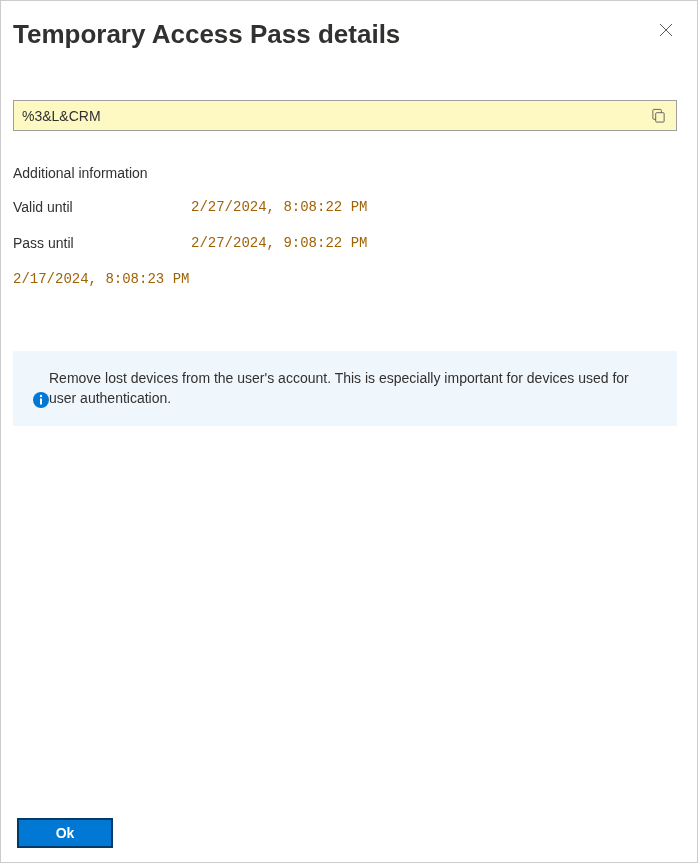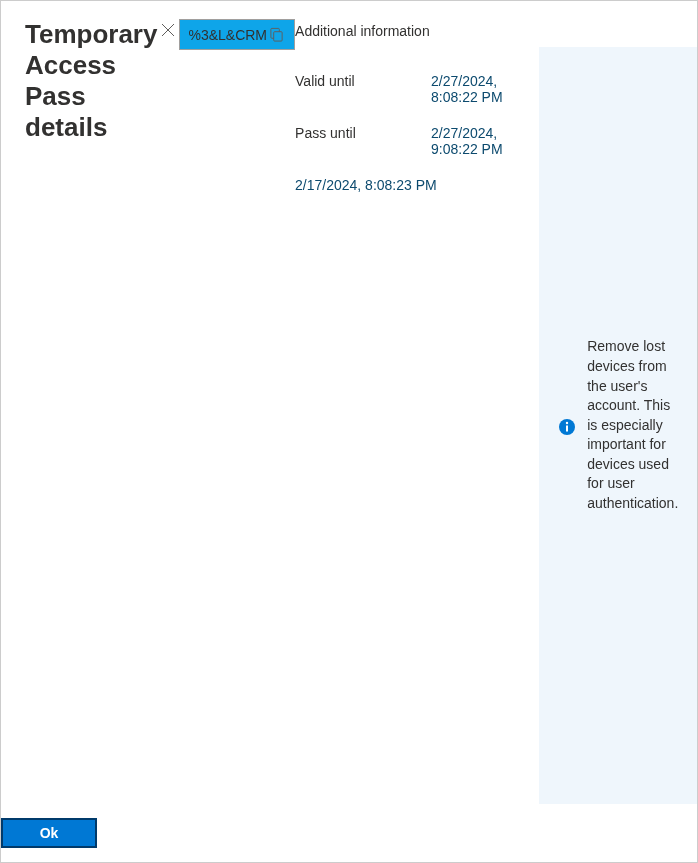--- a/index.html
+++ b/index.html
@@ -13,23 +13,24 @@
       color: #323130;
       background: #fff;
       width: 698px;
       height: 863px;
       border: 1px solid #ccc;
       display: flex;
       flex-direction: column;
       position: relative;
     }
     .panel {
-      padding: 18px 20px 0 24px;
+      padding: 18px 20px 0 12px;
       flex: 1;
       display: flex;
+      flex-direction: column;
     }
     .header {
       display: flex;
       justify-content: space-between;
       align-items: flex-start;
       margin-bottom: 50px;
     }
     .title {
       font-size: 26px;
       font-weight: 600;
@@ -55,21 +56,21 @@
       margin-bottom: 6px;
     }
     .section-desc {
       font-size: 14px;
       color: #323130;
       margin-bottom: 6px;
     }
     .readonly-field {
       display: flex;
       align-items: center;
-      background: #0ea5e9;
+      background: #fef9c3;
       border: 1px solid #a19f9d;
       padding: 5px 8px;
       margin-bottom: 30px;
     }
     .readonly-field .value {
       flex: 1;
       font-size: 14px;
       color: #323130;
     }
     .copy-btn {
@@ -86,57 +87,57 @@
       width: 15px;
       height: 15px;
     }
     .info-section {
       margin-top: 4px;
       margin-bottom: 4px;
     }
     .info-heading {
       font-size: 14px;
       color: #323130;
-      margin-bottom: 34px;
+      margin-bottom: 18px;
     }
     .info-row {
       display: flex;
       margin-bottom: 20px;
     }
     .info-key {
       width: 178px;
       font-size: 14px;
       color: #323130;
     }
     .info-val {
       font-size: 14px;
-      color: #0c4a6e;
+      color: #a16207;
+      font-family: Liberation Mono, monospace;
     }
     .alert {
-      margin-top: 28px;
+      margin-top: 40px;
       background: #eff6fc;
       padding: 18px 20px;
       display: flex;
-      align-items: center;
-      gap: 12px;
+      align-items: flex-end;
     }
     .alert-icon {
       flex-shrink: 0;
       width: 16px;
       height: 16px;
       color: #0078d4;
       margin-top: 2px;
     }
     .alert-text {
       font-size: 14px;
       color: #323130;
       line-height: 1.4;
     }
     .footer {
-      padding: 14px 10px 14px 0;
+      padding: 14px 10px 14px 16px;
     }
     .ok-btn {
       background: #0078d4;
       color: #fff;
       border: 2px solid #003a6b;
       padding: 5px 18px;
       font-size: 14px;
       font-weight: 600;
       cursor: pointer;
       min-width: 96px;

